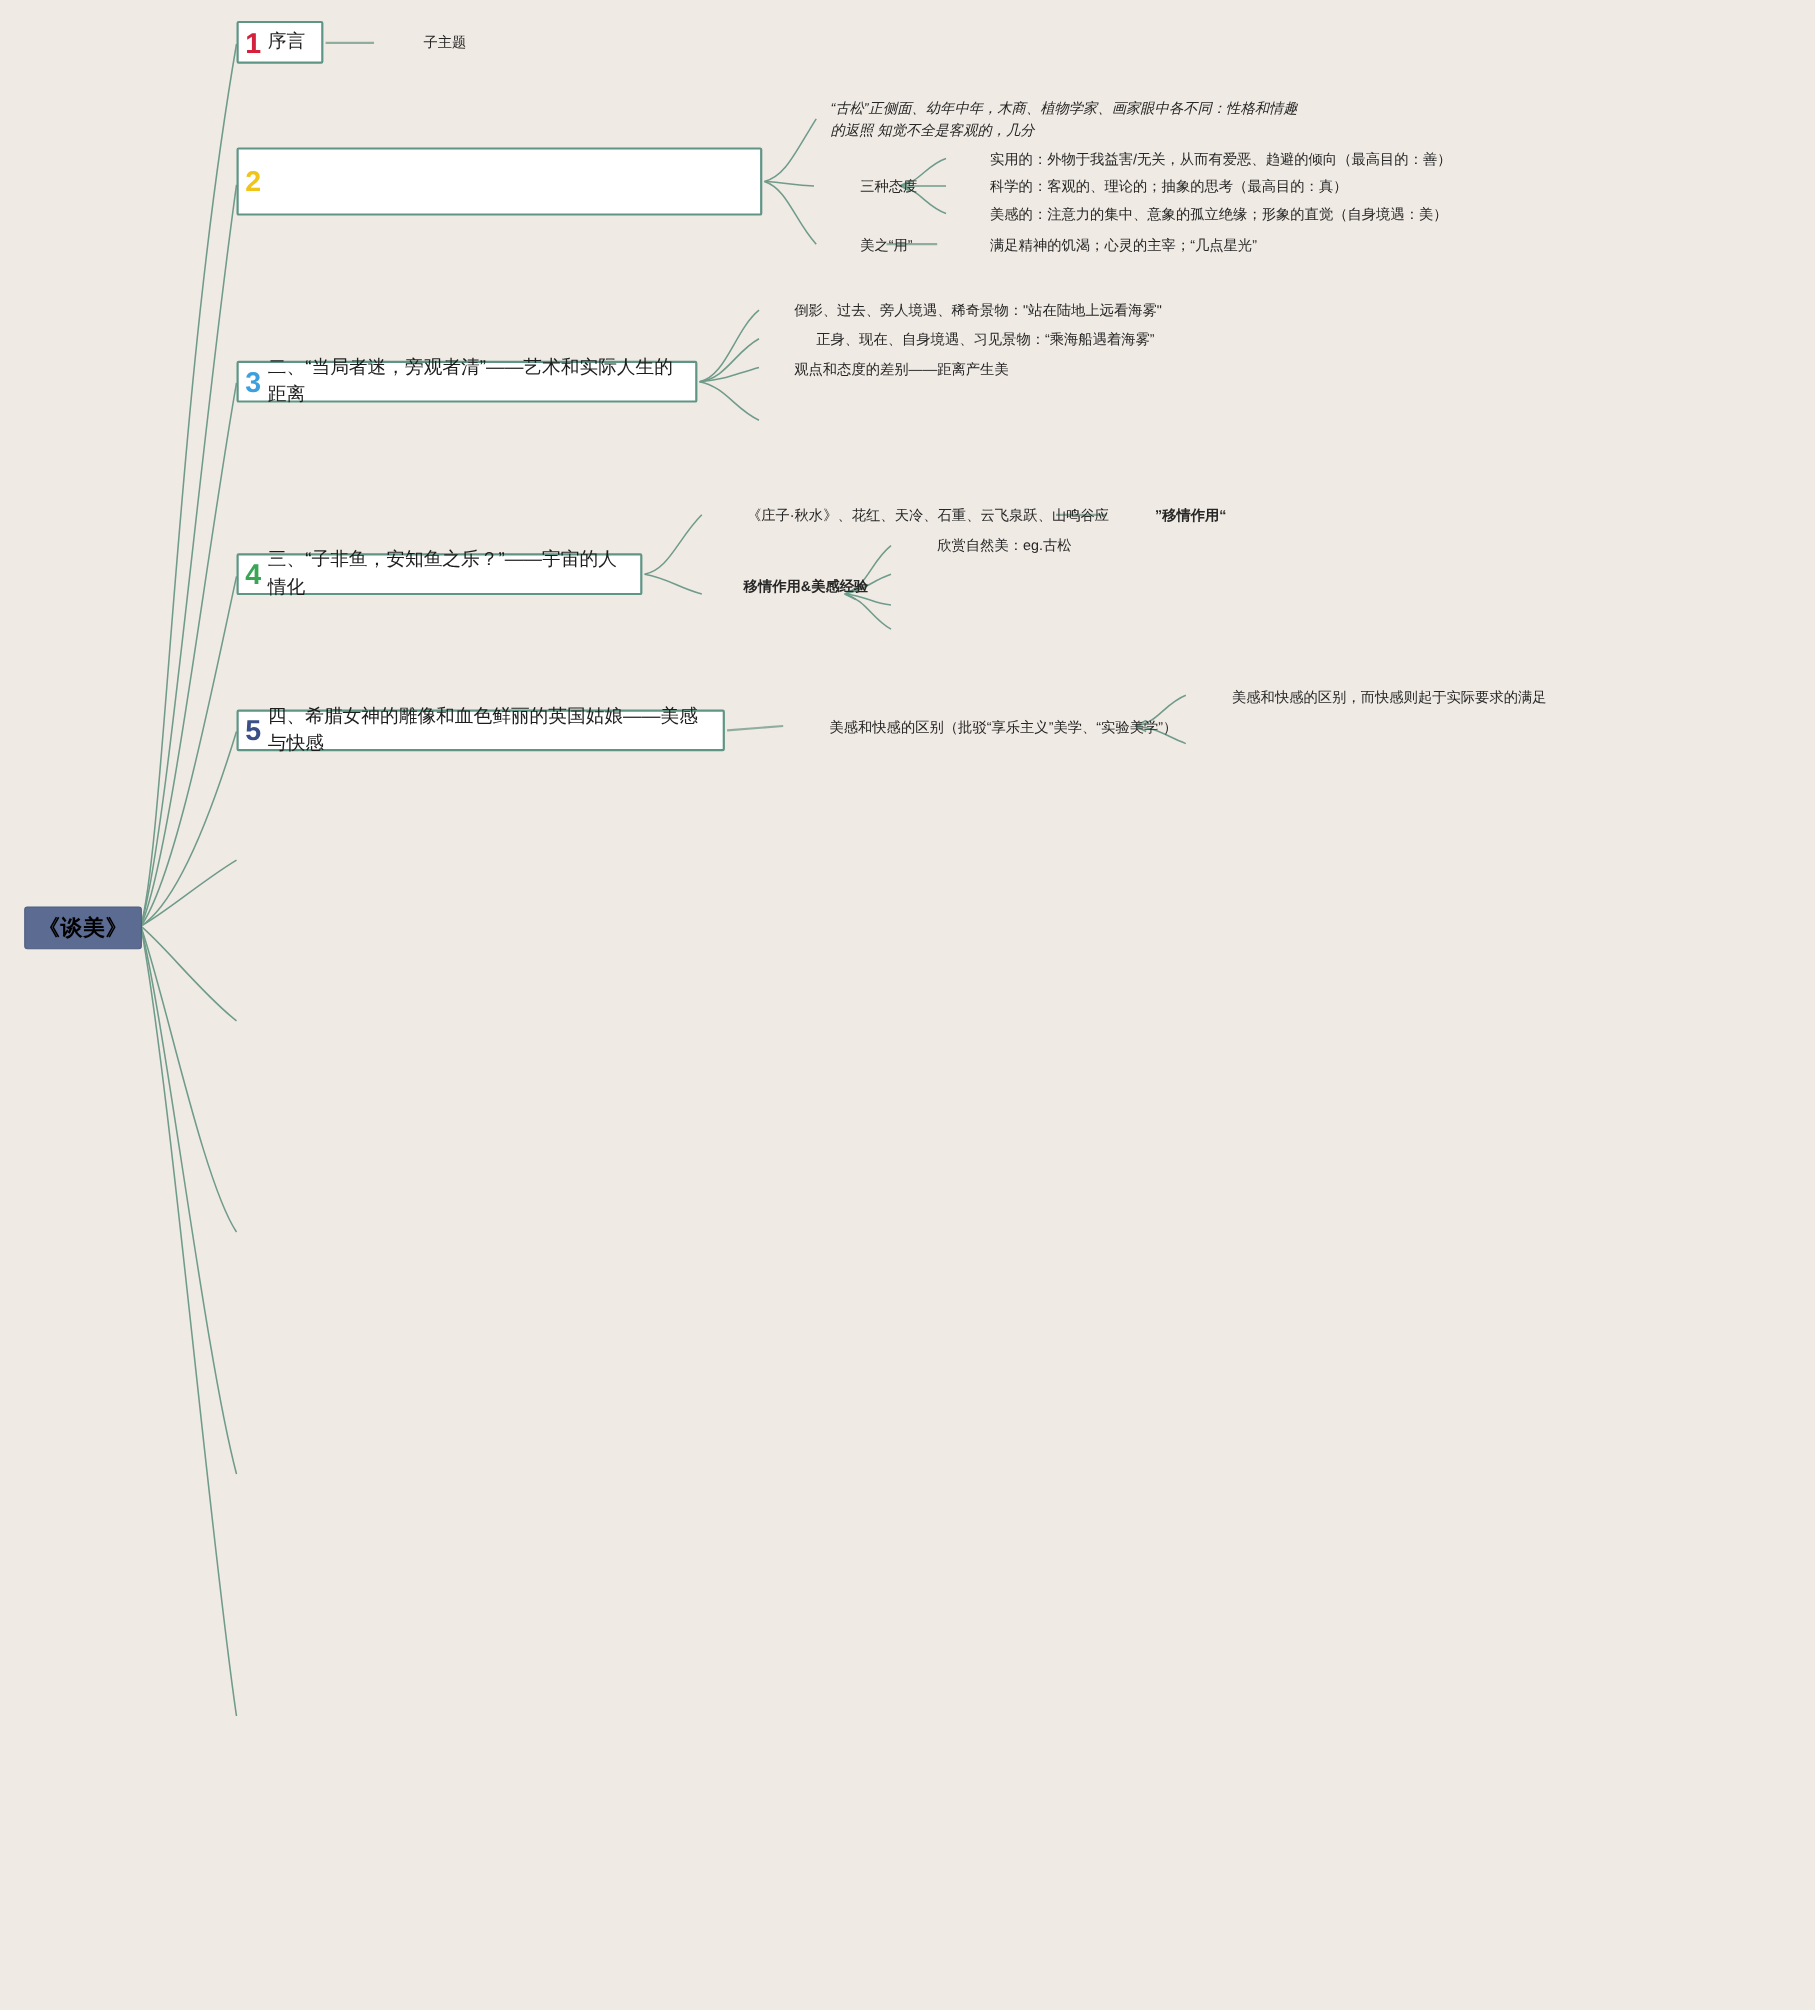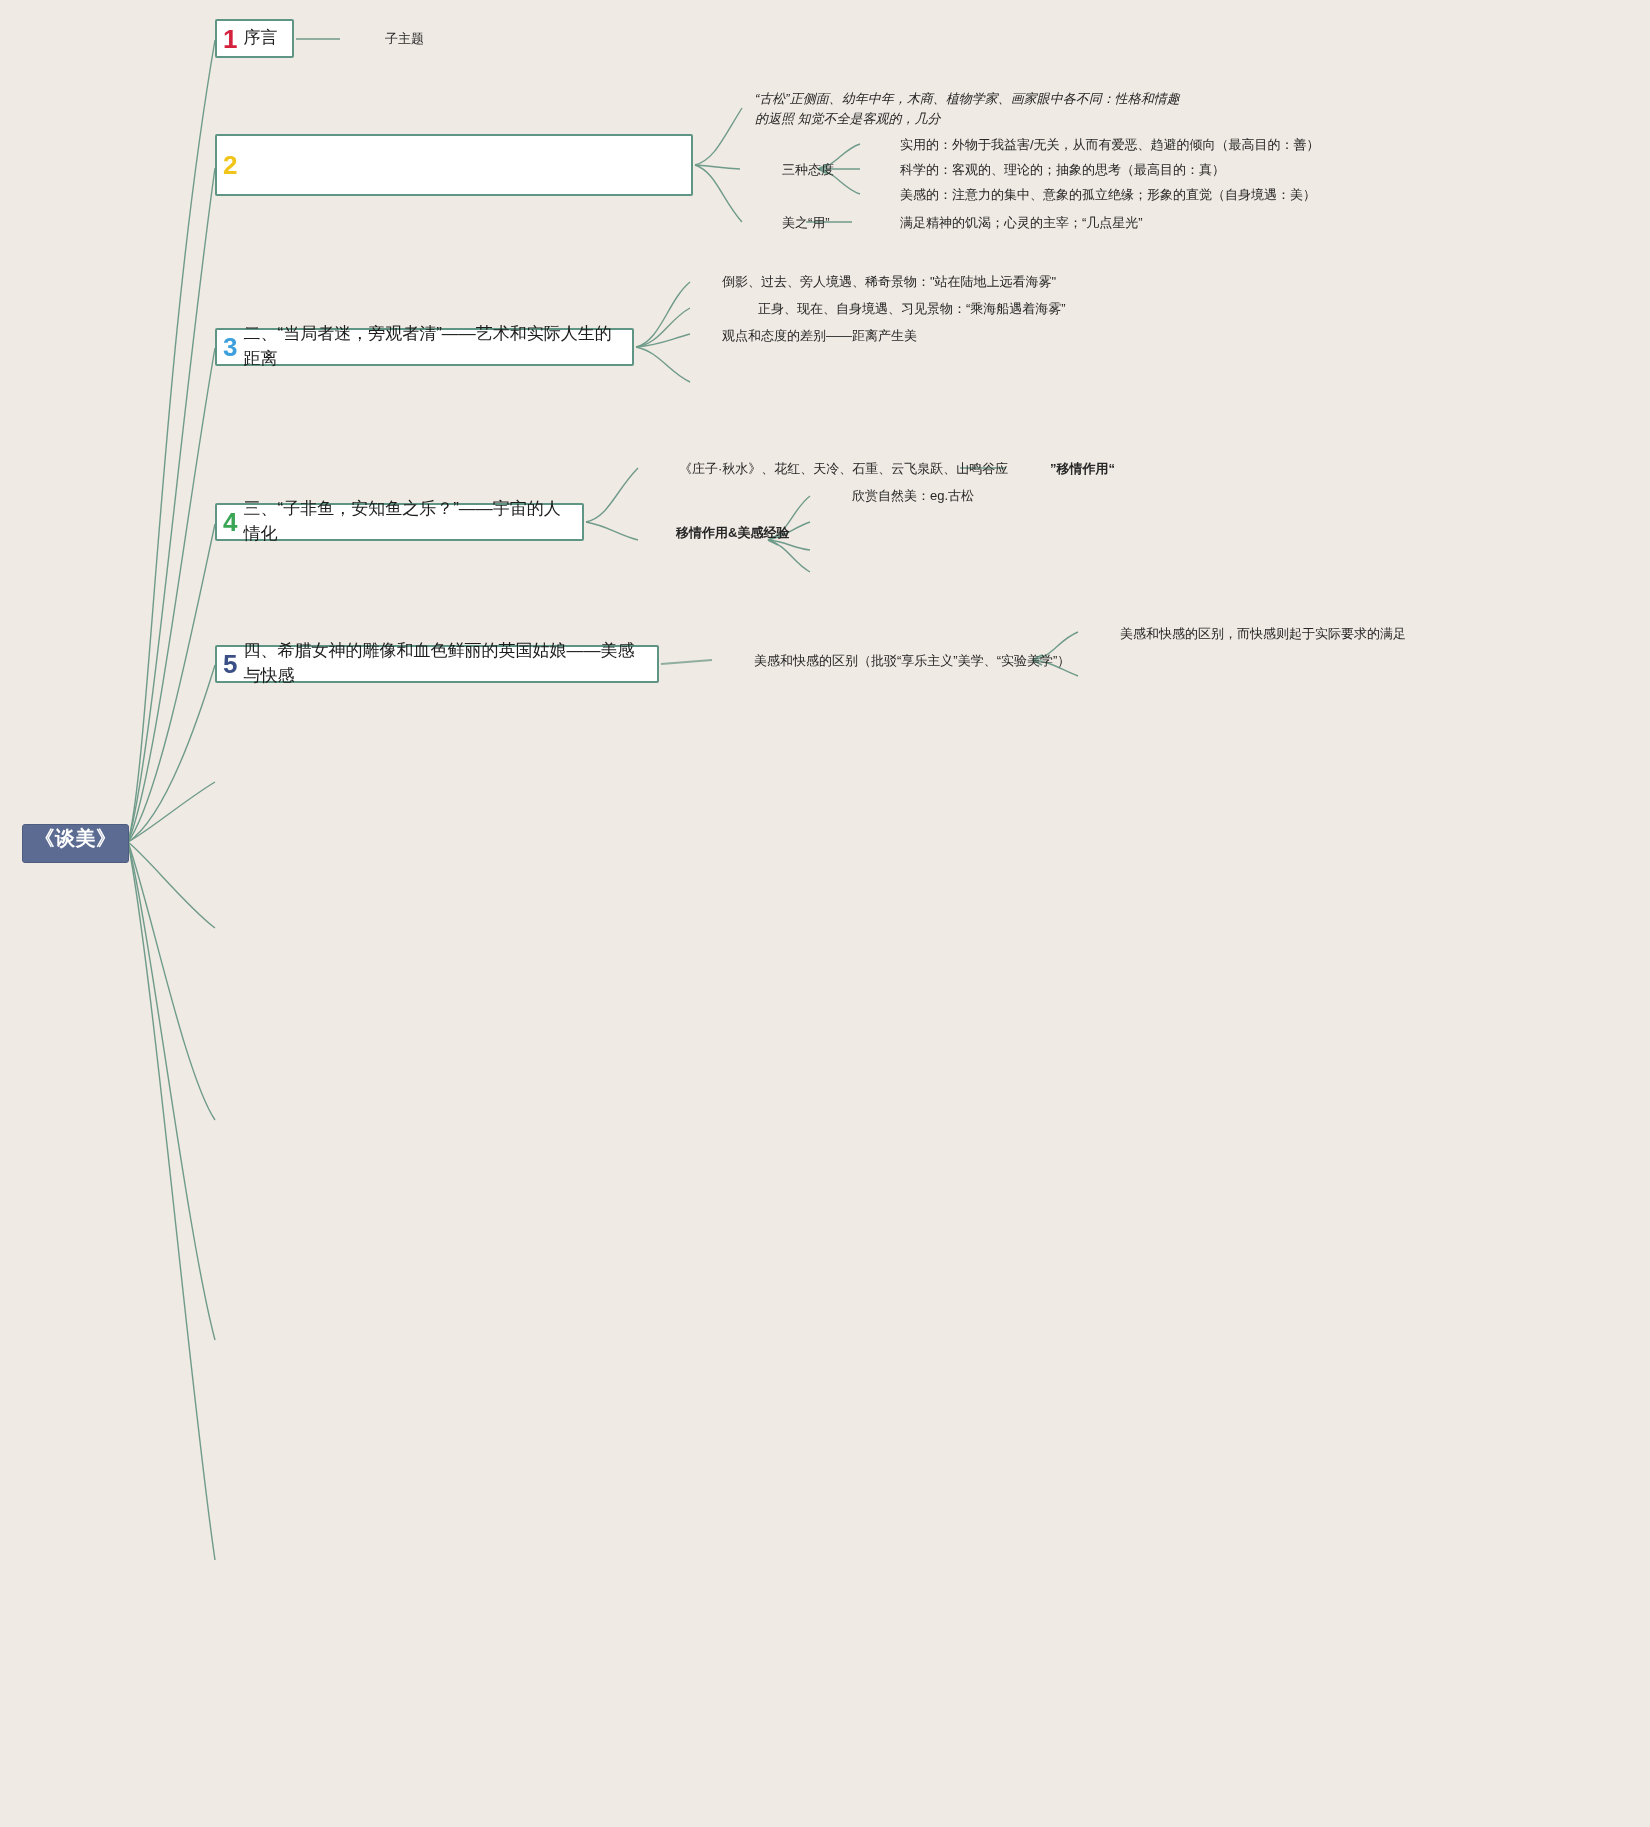--- a/index.html
+++ b/index.html
@@ -38,24 +38,25 @@
   
   .root-node {
     position: absolute;
     left: 22px;
     top: 824px;
     width: 105px;
     height: 37px;
     background: #5b6b92;
     border: 1px solid #4e5c80;
     border-radius: 3px;
-    color: #ffffff;
+    color: #000000;
     font-size: 20px;
     font-weight: bold;
     display: flex;
+    align-items: center;
     justify-content: center;
     letter-spacing: 0.5px;
   }
 
   
   .topic {
     position: absolute;
     background: #ffffff;
     border: 2px solid #5f9585;
     border-radius: 2px;
@@ -186,21 +187,21 @@
   <div class="lbl" style="left:748px; top:160px;">三种态度</div>
 
   <div class="lbl" style="left:866px; top:135px;">实用的：外物于我益害/无关，从而有爱恶、趋避的倾向（最高目的：善）</div>
   <div class="lbl" style="left:866px; top:160px;">科学的：客观的、理论的；抽象的思考（最高目的：真）</div>
   <div class="lbl" style="left:866px; top:185px;">美感的：注意力的集中、意象的孤立绝缘；形象的直觉（自身境遇：美）</div>
 
   <div class="lbl" style="left:748px; top:213px;">美之“用”</div>
   <div class="lbl" style="left:866px; top:213px;">满足精神的饥渴；心灵的主宰；“几点星光”</div>
 
   <div class="lbl" style="left:688px; top:272px;">倒影、过去、旁人境遇、稀奇景物："站在陆地上远看海雾"</div>
-  <div class="lbl" style="left:724px; top:299px;text-align:center;">正身、现在、自身境遇、习见景物：“乘海船遇着海雾”</div>
+  <div class="lbl" style="left:708px; top:299px;text-align:center;">正身、现在、自身境遇、习见景物：“乘海船遇着海雾”</div>
   <div class="lbl" style="left:688px; top:326px;">观点和态度的差别——距离产生美</div>
 
   <div class="lbl" style="left:645px; top:459px;">《庄子·秋水》、花红、天冷、石重、云飞泉跃、山鸣谷应</div>
   <div class="lbl" style="left:1016px; top:459px; font-weight:bold;text-align:right;">”移情作用“</div>
 
   <div class="lbl" style="left:818px; top:486px;">欣赏自然美：eg.古松</div>
 
   <div class="lbl" style="left:642px; top:523px; font-weight:bold;text-align:center;">移情作用&amp;美感经验</div>
 
   <div class="lbl" style="left:720px; top:651px;">美感和快感的区别（批驳“享乐主义”美学、“实验美学”）</div>

